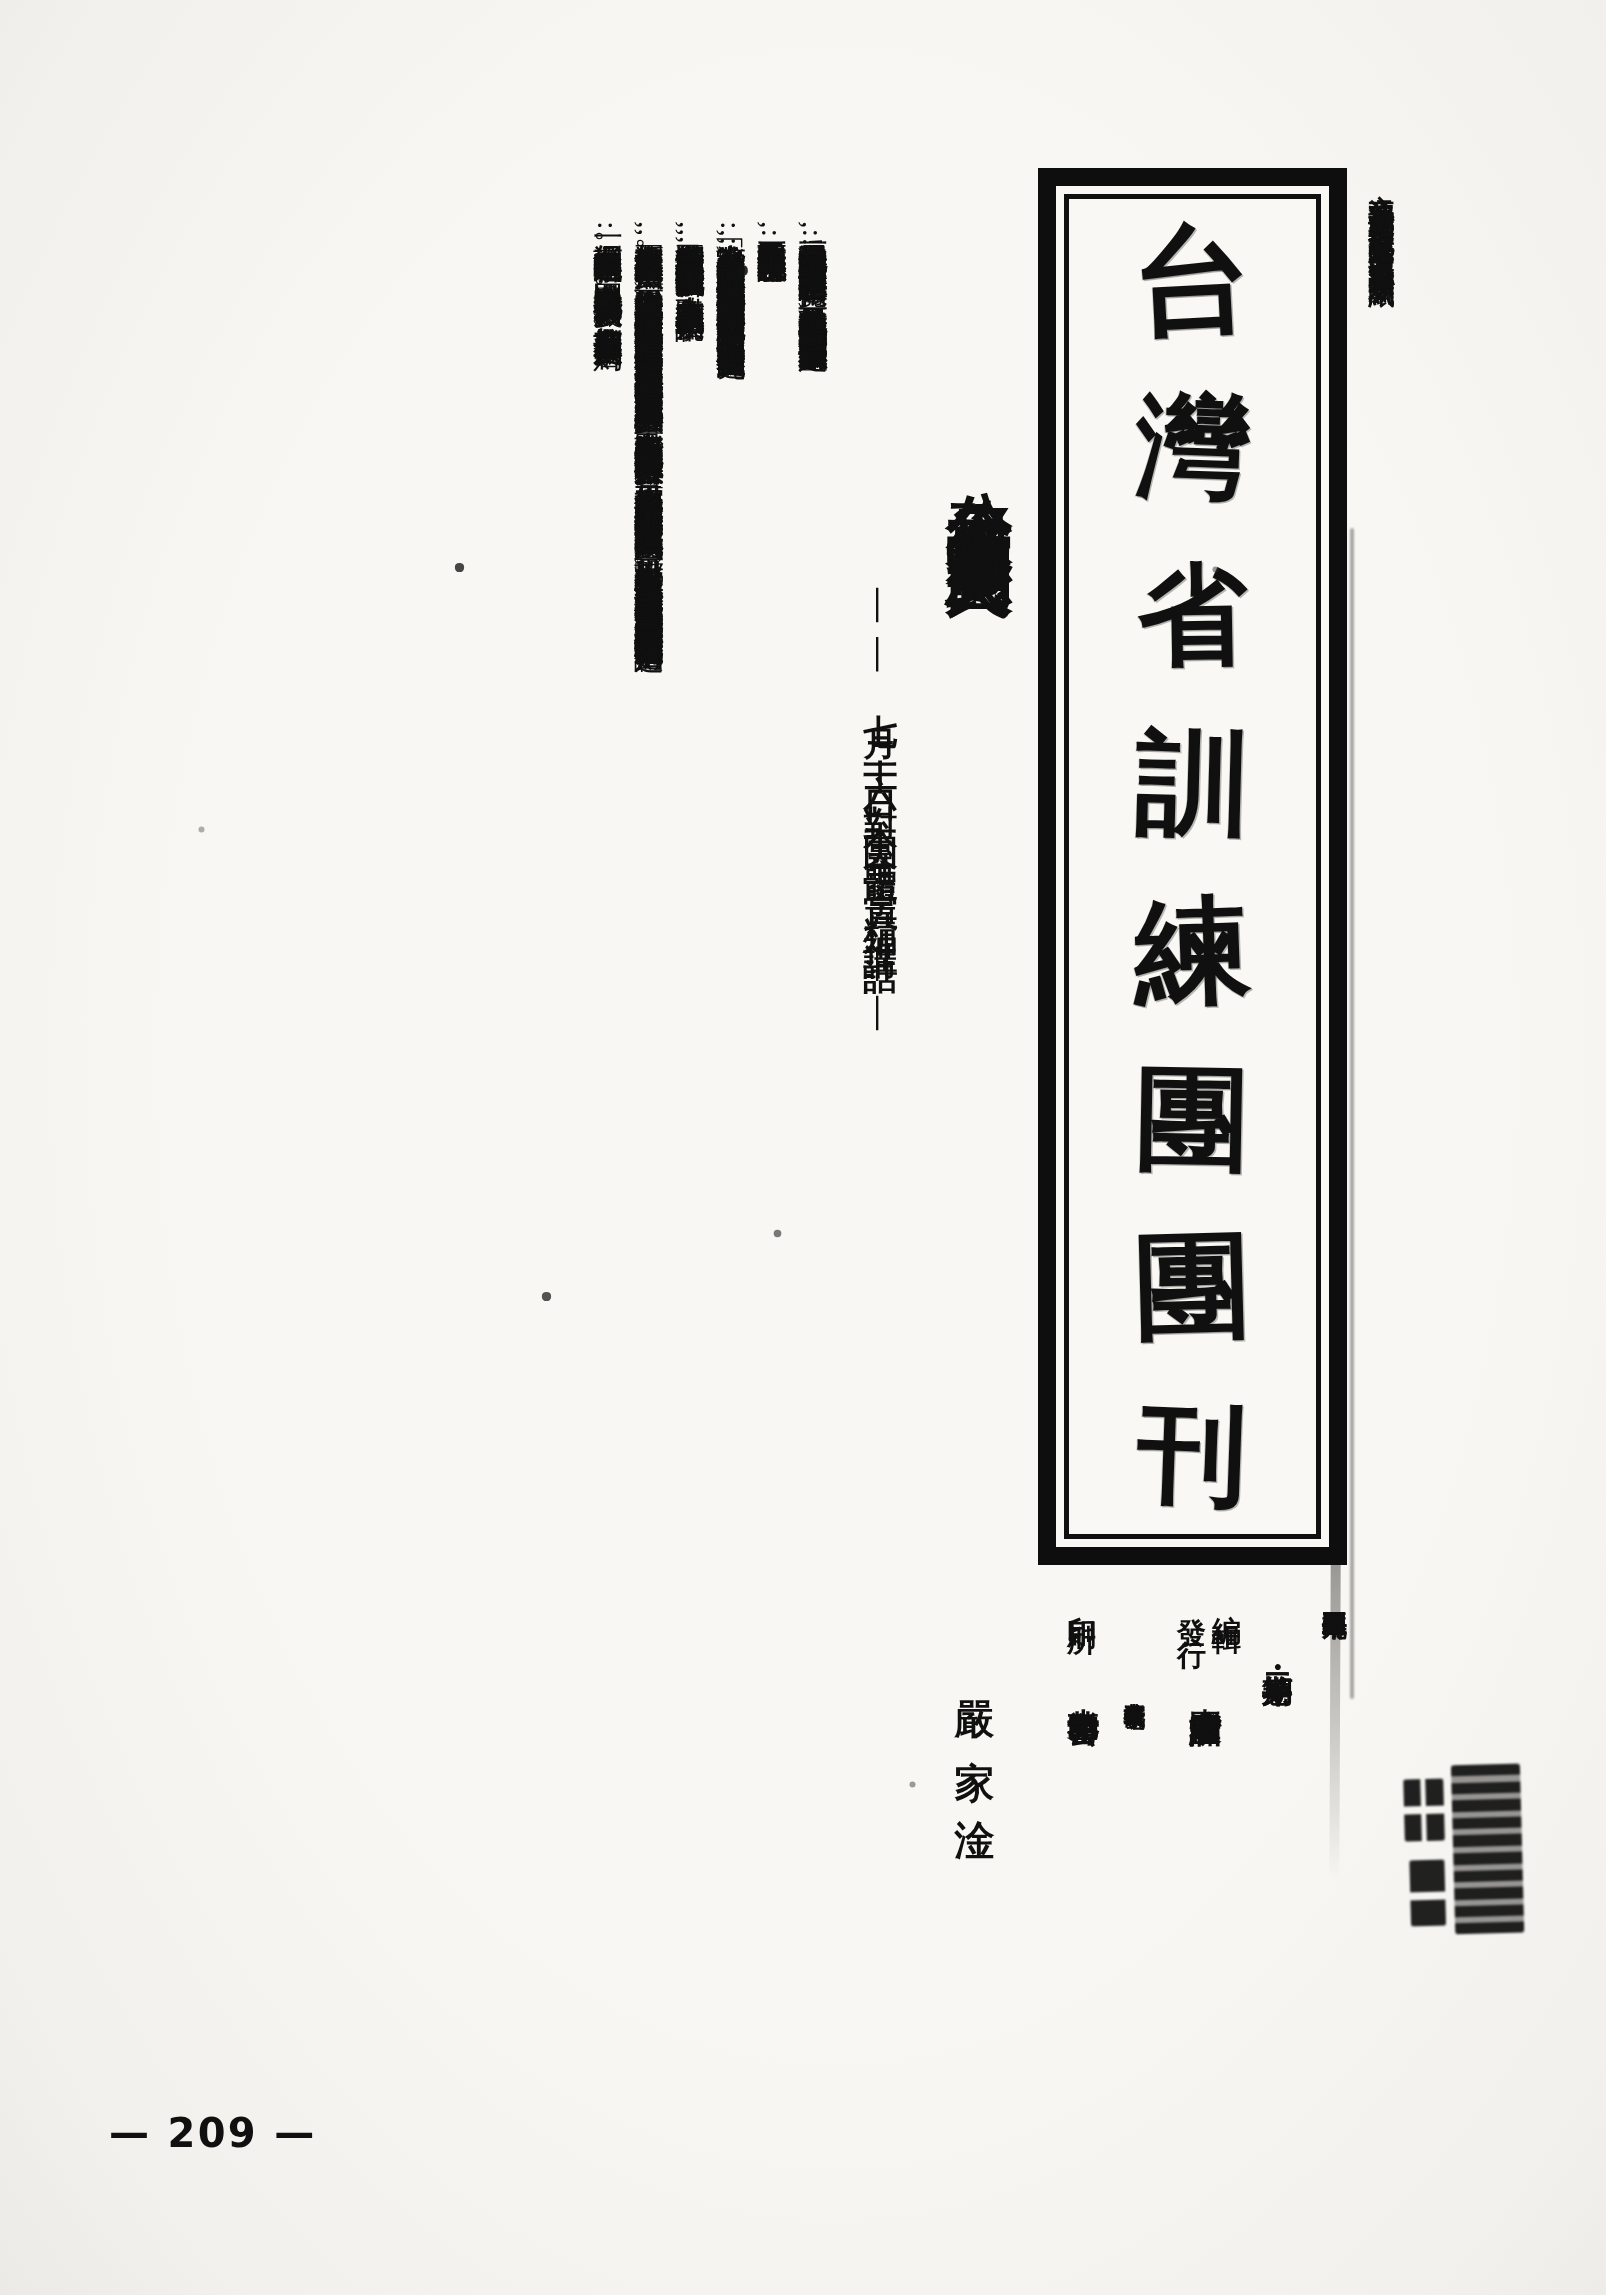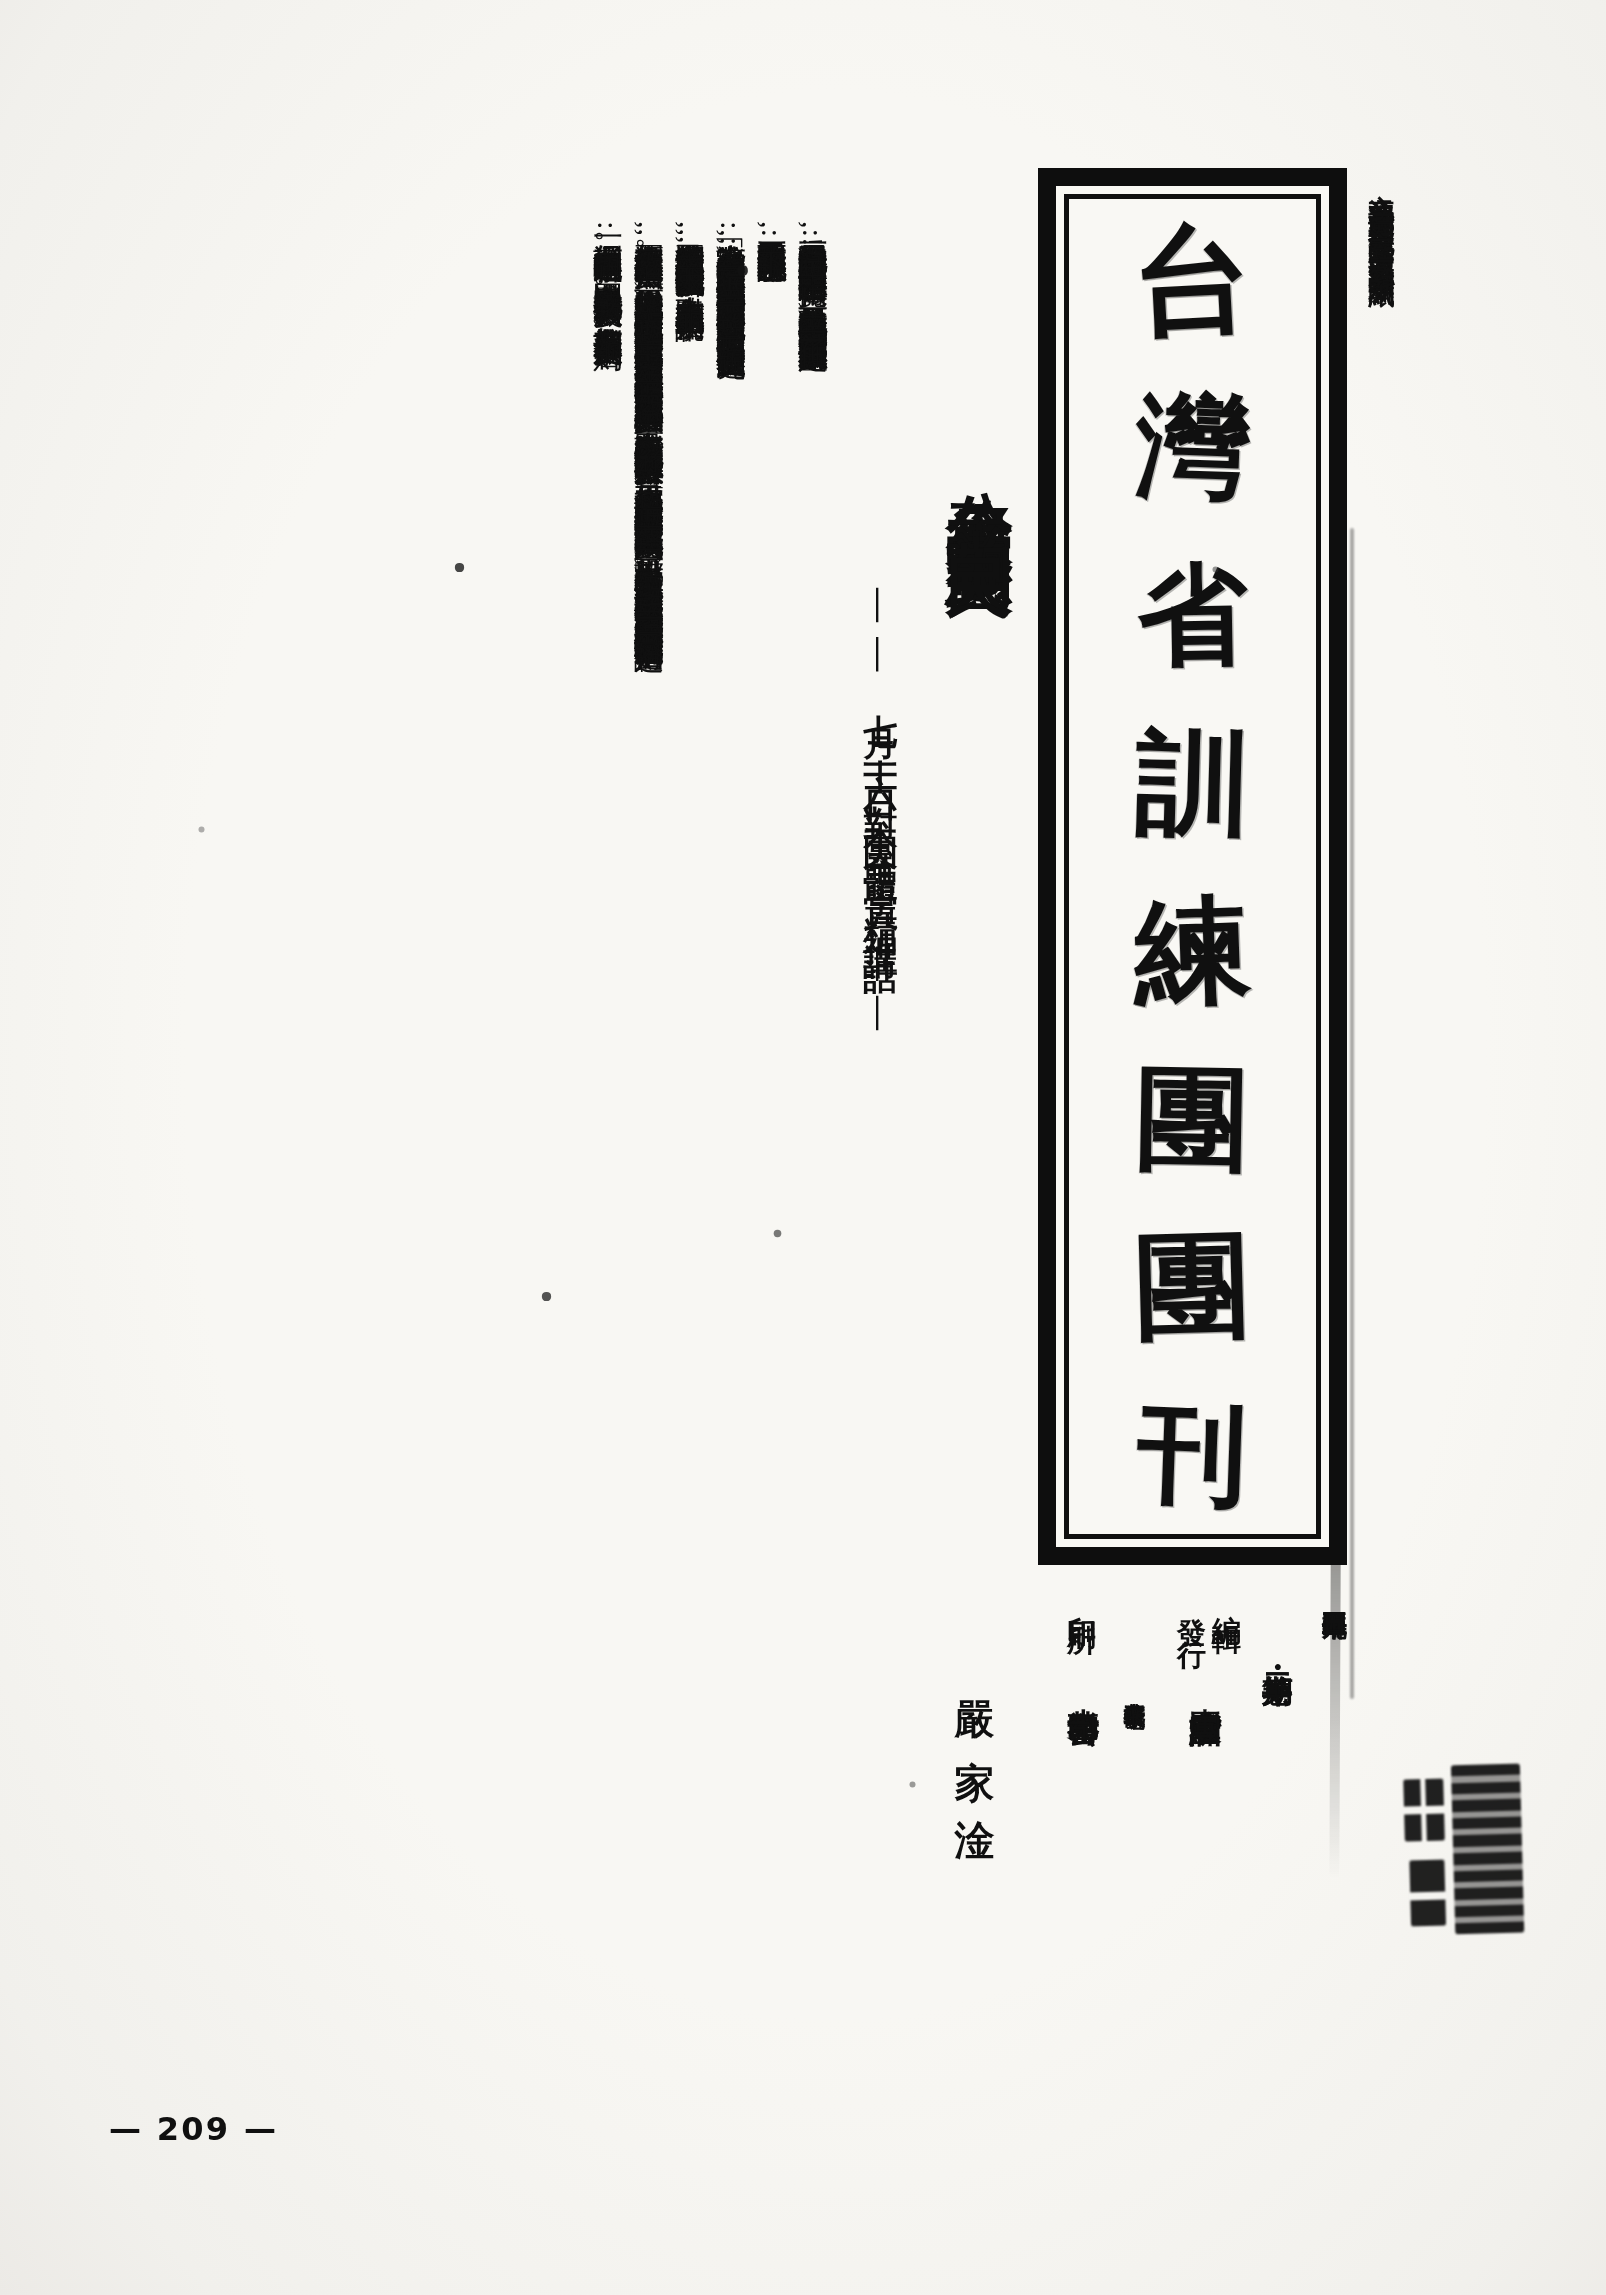--- a/index.html
+++ b/index.html
@@ -48,21 +48,21 @@
   .article-title{left:935px;top:438px;height:903px;font-size:67px;font-weight:700;letter-spacing:6.1px;}
   .article-subtitle{left:857px;top:588px;height:1071px;font-size:34px;font-weight:600;letter-spacing:15.3px;}
   .article-author{left:947px;top:1668px;height:321px;font-size:40px;font-weight:700;letter-spacing:60px;}
 
   
   .body-region{left:182px;top:191px;width:652px;height:1928px;writing-mode:vertical-rl;
     font-size:30px;line-height:41px;letter-spacing:0;font-weight:500;overflow:hidden;}
   .body-region p{margin:0;text-indent:1em;}
 
   
-  .page-num{left:109px;top:2110px;font-size:32px;font-weight:700;letter-spacing:2.3px;
+  .page-num{left:109px;top:2110px;font-size:40px;font-weight:700;letter-spacing:2.3px;
     font-family:"DejaVu Sans","Liberation Sans",sans-serif;}
 
   
   .seal{left:1405px;top:1754px;width:119px;height:184px;transform:rotate(-1.5deg);filter:blur(0.8px);opacity:.94;}
   .seal-main{position:absolute;left:40%;top:6%;width:58%;height:92%;
     background:repeating-linear-gradient(180deg,#121212 0 11.5px,rgba(246,245,241,.55) 11.5px 17.6px),#161616;
     border-radius:3.1px;}
   .seal-block-a{position:absolute;left:0;top:13%;width:34%;height:34%;border-radius:2.3px;
     background:
       linear-gradient(90deg,transparent 42%,#f6f5f1 42% 56%,transparent 56%),

